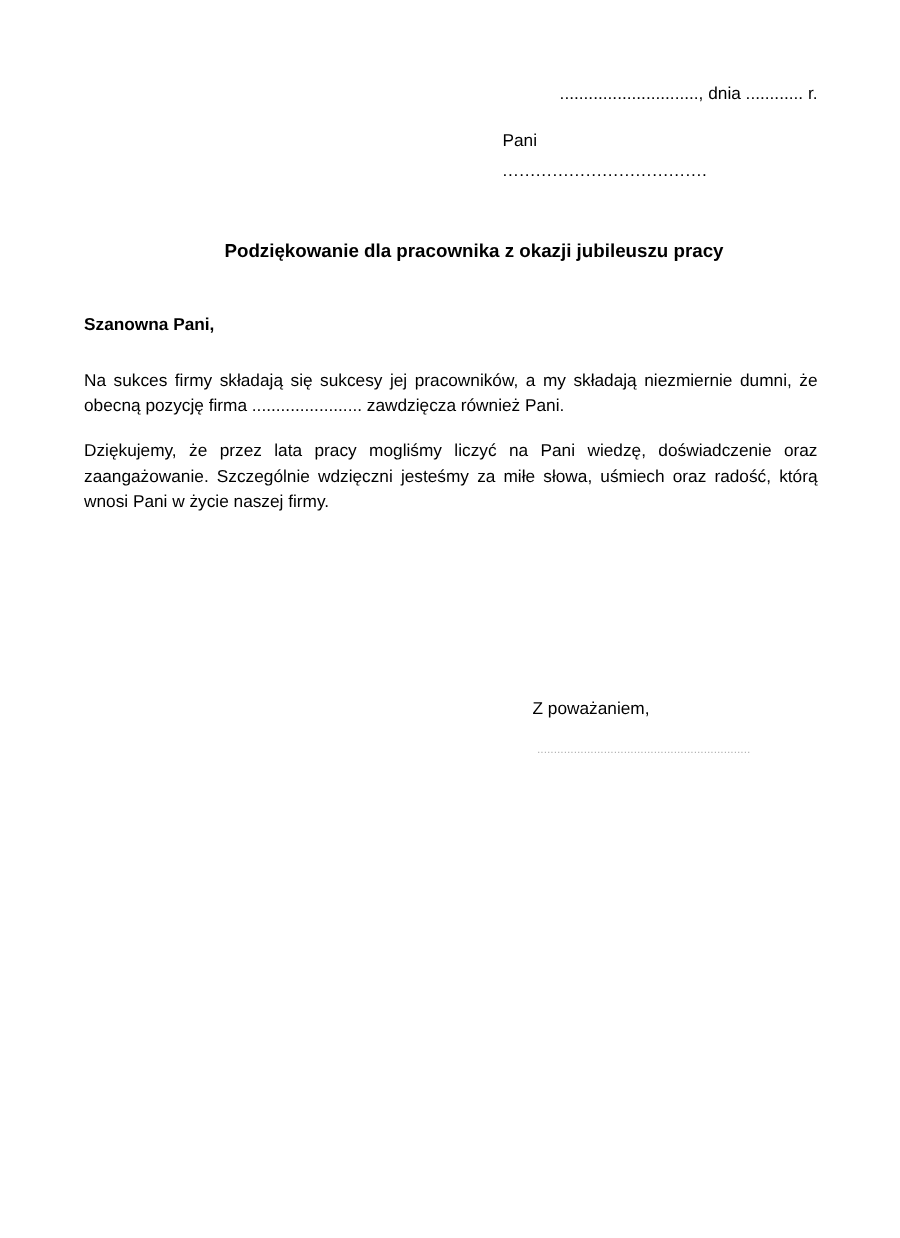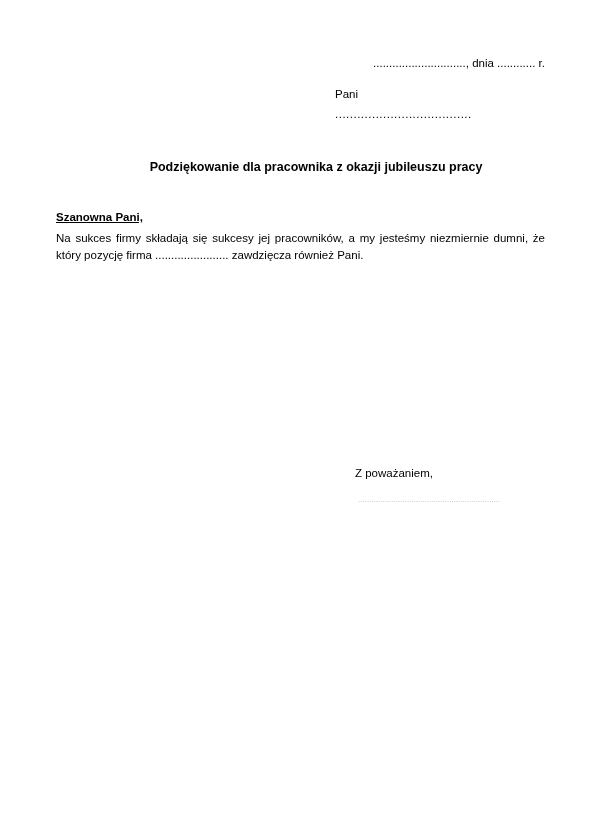--- a/index.html
+++ b/index.html
@@ -43,22 +43,21 @@
     font-size: 12.5px;
   }
   .body-block {
     position: absolute;
     left: 56px;
     top: 209px;
     width: 489px;
   }
   .salutation {
     font-weight: bold;
-    margin-bottom: 4px;
-    text-decoration: underline;
+    margin-bottom: 20px;
   }
   .para {
     text-align: justify;
     margin-bottom: 13px;
   }
   .closing {
     position: absolute;
     left: 355px;
     top: 449px;
     margin-top: 16px;
@@ -85,20 +84,21 @@
 
   <div class="recipient">
     <span>Pani</span>
     <span class="name-placeholder">.....................................</span>
   </div>
 
   <div class="title">Podziękowanie dla pracownika z okazji jubileuszu pracy</div>
 
   <div class="body-block">
     <div class="salutation">Szanowna Pani,</div>
-    <p class="para">Na sukces firmy składają się sukcesy jej pracowników, a my jesteśmy niezmiernie dumni, że który pozycję firma ....................... zawdzięcza również Pani.</p>
+    <p class="para">Na sukces firmy składają się sukcesy jej pracowników, a my składają niezmiernie dumni, że obecną pozycję firma ....................... zawdzięcza również Pani.</p>
+    <p class="para">Dziękujemy, że przez lata pracy mogliśmy liczyć na Pani wiedzę, doświadczenie oraz zaangażowanie. Szczególnie wdzięczni jesteśmy za miłe słowa, uśmiech oraz radość, którą wnosi Pani w życie naszej firmy.</p>
   </div>
 
   <div class="closing">Z poważaniem,</div>
 
   <div class="signature-line">................................................................</div>
 
 </div>
 
 </body></html>

